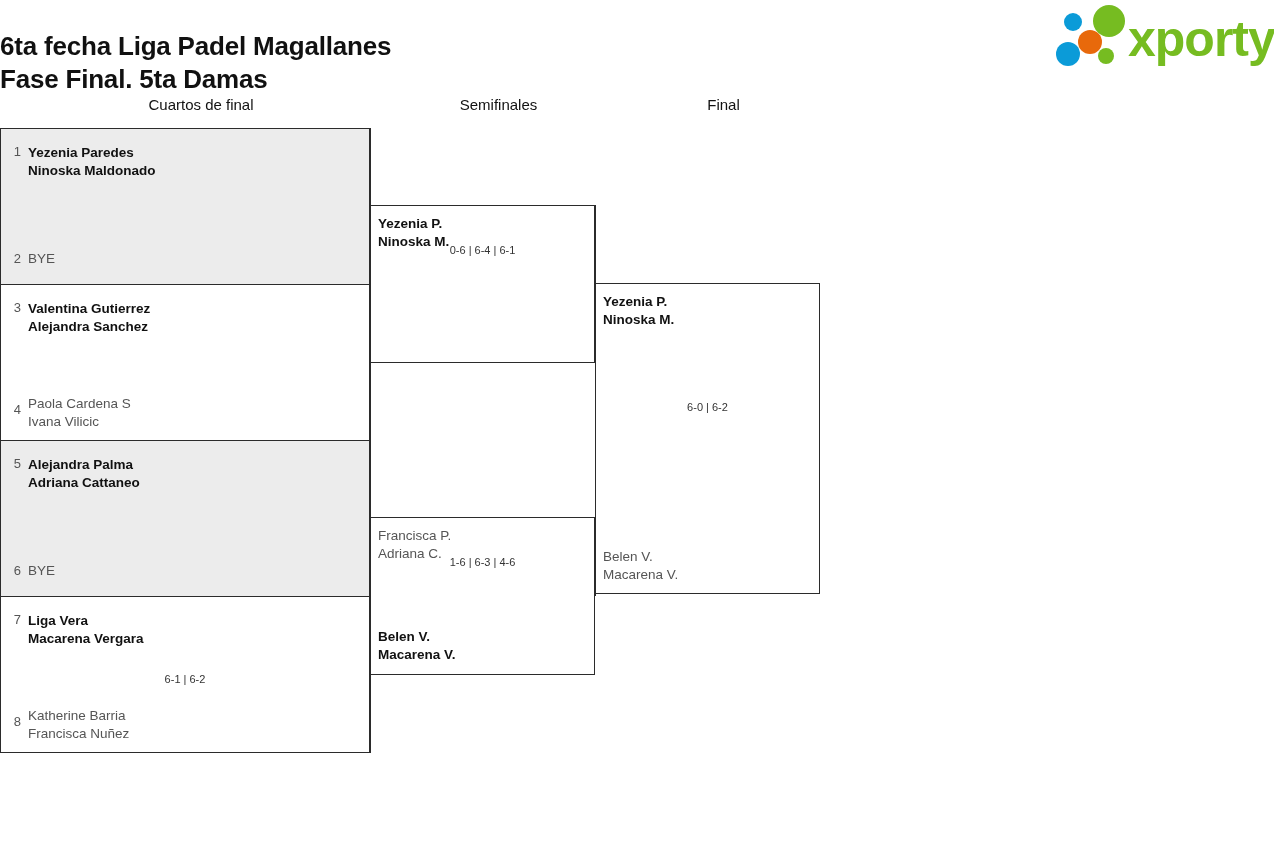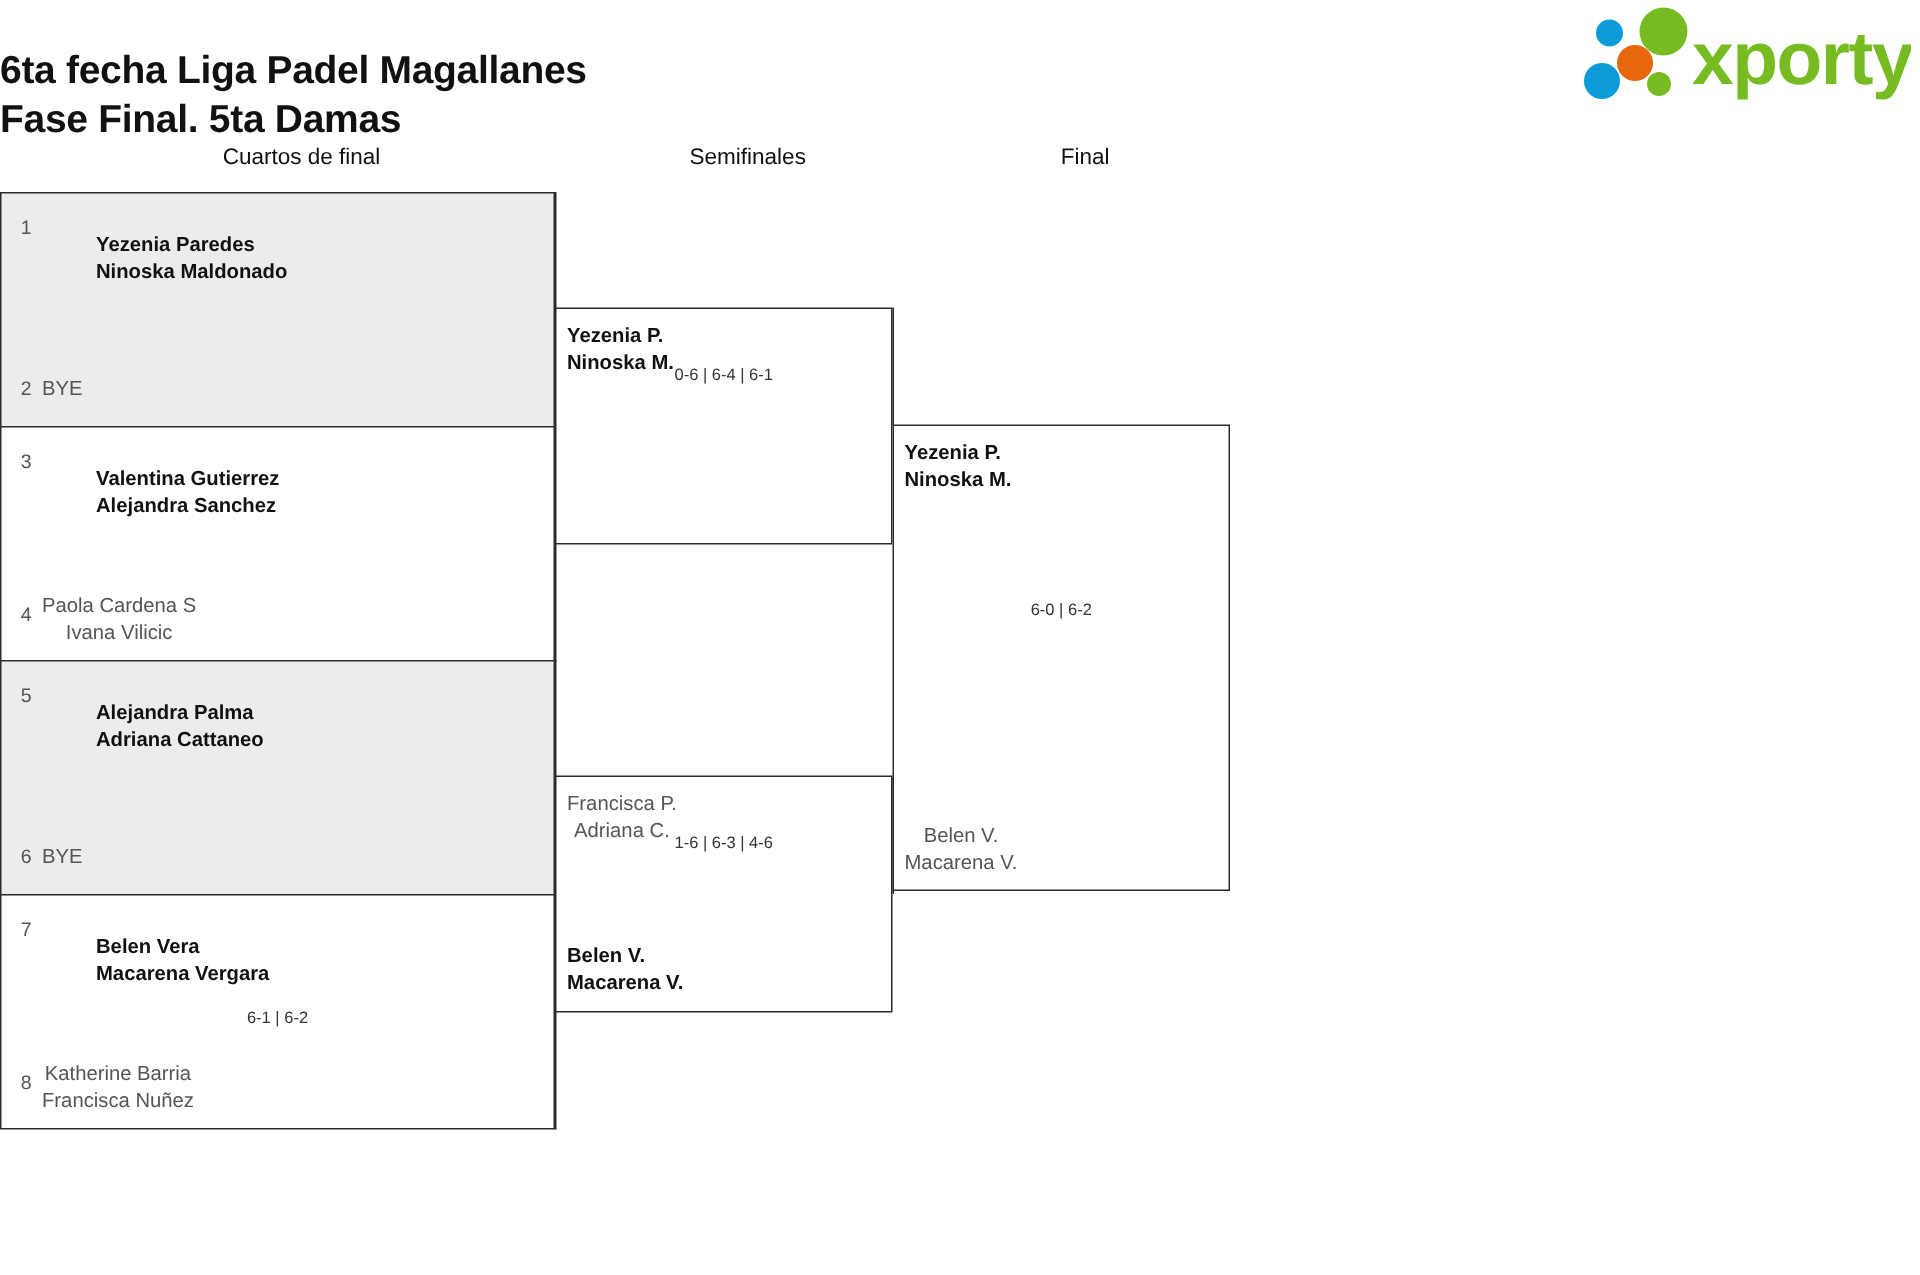--- a/index.html
+++ b/index.html
@@ -72,39 +72,39 @@
     line-height: 14px;
   }
 
   .team {
     position: absolute;
     font-size: 13.5px;
     line-height: 18px;
     white-space: pre-line;
   }
   .team.winner { font-weight: 700; color: #111111; }
-  .team.loser  { font-weight: 400; color: #555555; text-align: center; }
+  .team.loser  { font-weight: 400; color: #555555; }
 
   .score {
     position: absolute;
     left: 0; width: 100%;
     text-align: center;
     font-size: 11px;
     color: #333333;
   }
 
   
   .qf { left: 0; width: 370px; height: 157px; }
   .qf .team { left: 27px; }
   .qf-1 { top: 0; }
   .qf-2 { top: 156px; }
   .qf-3 { top: 312px; }
   .qf-4 { top: 468px; }
 
-  .qf .team-top    { top: 25px; margin-left: 36px; }
+  .qf .team-top    { top: 15px; }
   .qf .team-bottom { top: 110px; }
   .qf .seed-top    { top: 16px; }
   .qf .seed-bottom { top: 118px; }
   .qf .score       { top: 226px; }
 
   
   .qf .bye { top: 121px; }
   .qf .seed-bye { top: 123px; }
 
   
@@ -178,21 +178,21 @@
     <span class="seed seed-top">5</span>
     <span class="team winner team-top">Alejandra Palma
 Adriana Cattaneo</span>
     <span class="seed seed-bye">6</span>
     <span class="team loser bye">BYE</span>
     <span class="score"></span>
   </div>
 
   <div class="match qf qf-4">
     <span class="seed seed-top">7</span>
-    <span class="team winner team-top">Belen Vera
+    <span class="team winner team-top">Liga Vera
 Macarena Vergara</span>
     <span class="seed seed-bottom">8</span>
     <span class="team loser team-bottom">Katherine Barria
 Francisca Nuñez</span>
     <span class="score" style="top:76px">6-1 | 6-2</span>
   </div>
 
   <div class="match sf sf-1">
     <span class="team winner team-top">Yezenia P.
 Ninoska M.</span>

